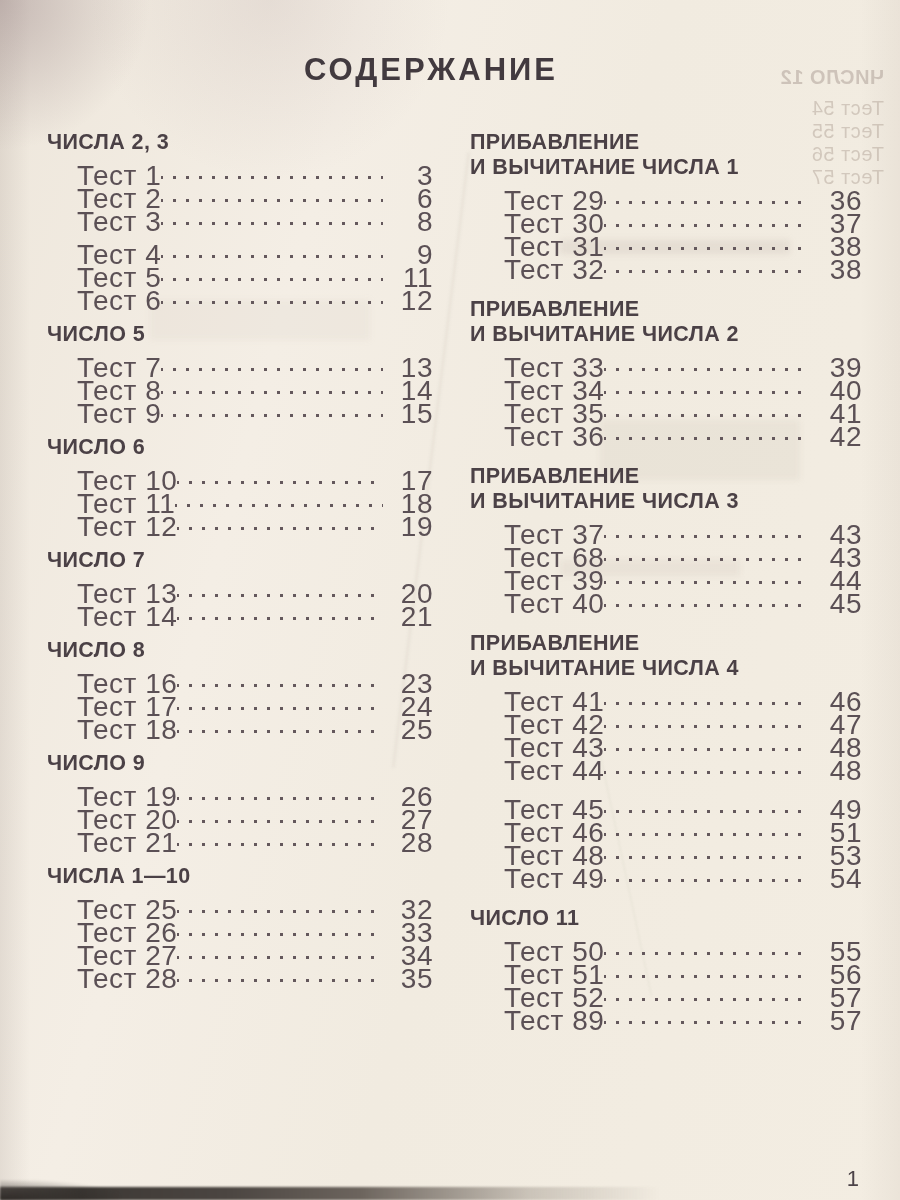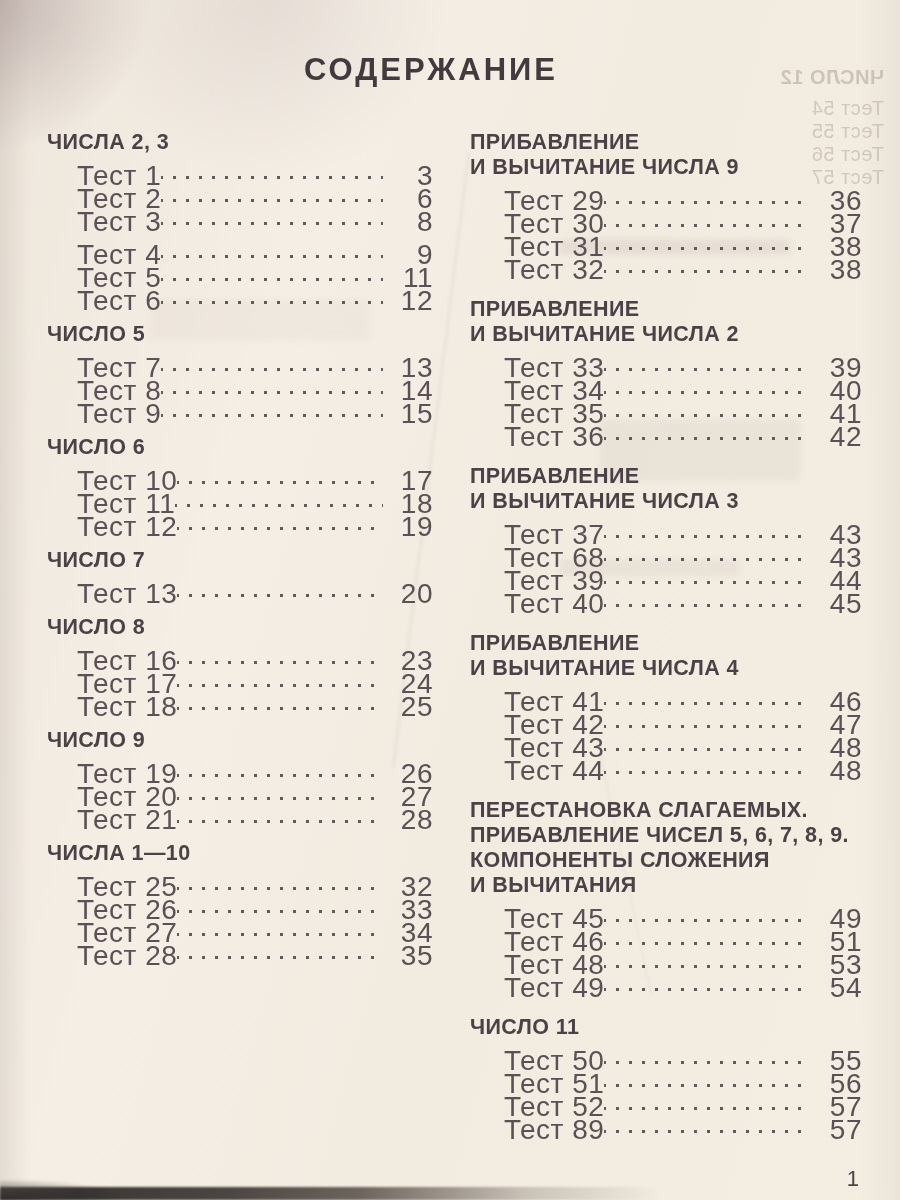--- a/index.html
+++ b/index.html
@@ -197,20 +197,25 @@
         <section class="toc-section">
           <h2>
             <span class="hline">ЧИСЛО 7</span>
           </h2>
           <div class="rows">
             <div class="row">
               <span class="label">Тест 13</span>
               <span class="dots"></span>
               <span class="num">20</span>
             </div>
+            <div class="row">
+              <span class="label">Тест 14</span>
+              <span class="dots"></span>
+              <span class="num">21</span>
+            </div>
           </div>
         </section>
         <section class="toc-section">
           <h2>
             <span class="hline">ЧИСЛО 8</span>
           </h2>
           <div class="rows">
             <div class="row">
               <span class="label">Тест 16</span>
               <span class="dots"></span>
@@ -275,21 +280,21 @@
               <span class="dots"></span>
               <span class="num">35</span>
             </div>
           </div>
         </section>
       </div>
     <div class="toc-col-right" id="col-right">
         <section class="toc-section">
           <h2>
             <span class="hline">ПРИБАВЛЕНИЕ</span>
-            <span class="hline">И ВЫЧИТАНИЕ ЧИСЛА 9</span>
+            <span class="hline">И ВЫЧИТАНИЕ ЧИСЛА 1</span>
           </h2>
           <div class="rows">
             <div class="row">
               <span class="label">Тест 29</span>
               <span class="dots"></span>
               <span class="num">36</span>
             </div>
             <div class="row">
               <span class="label">Тест 30</span>
               <span class="dots"></span>
@@ -385,26 +390,20 @@
               <span class="num">48</span>
             </div>
             <div class="row">
               <span class="label">Тест 44</span>
               <span class="dots"></span>
               <span class="num">48</span>
             </div>
           </div>
         </section>
         <section class="toc-section">
-          <h2>
-            <span class="hline">ПЕРЕСТАНОВКА СЛАГАЕМЫХ.</span>
-            <span class="hline">ПРИБАВЛЕНИЕ ЧИСЕЛ 5, 6, 7, 8, 9.</span>
-            <span class="hline">КОМПОНЕНТЫ СЛОЖЕНИЯ</span>
-            <span class="hline">И ВЫЧИТАНИЯ</span>
-          </h2>
           <div class="rows">
             <div class="row">
               <span class="label">Тест 45</span>
               <span class="dots"></span>
               <span class="num">49</span>
             </div>
             <div class="row">
               <span class="label">Тест 46</span>
               <span class="dots"></span>
               <span class="num">51</span>

